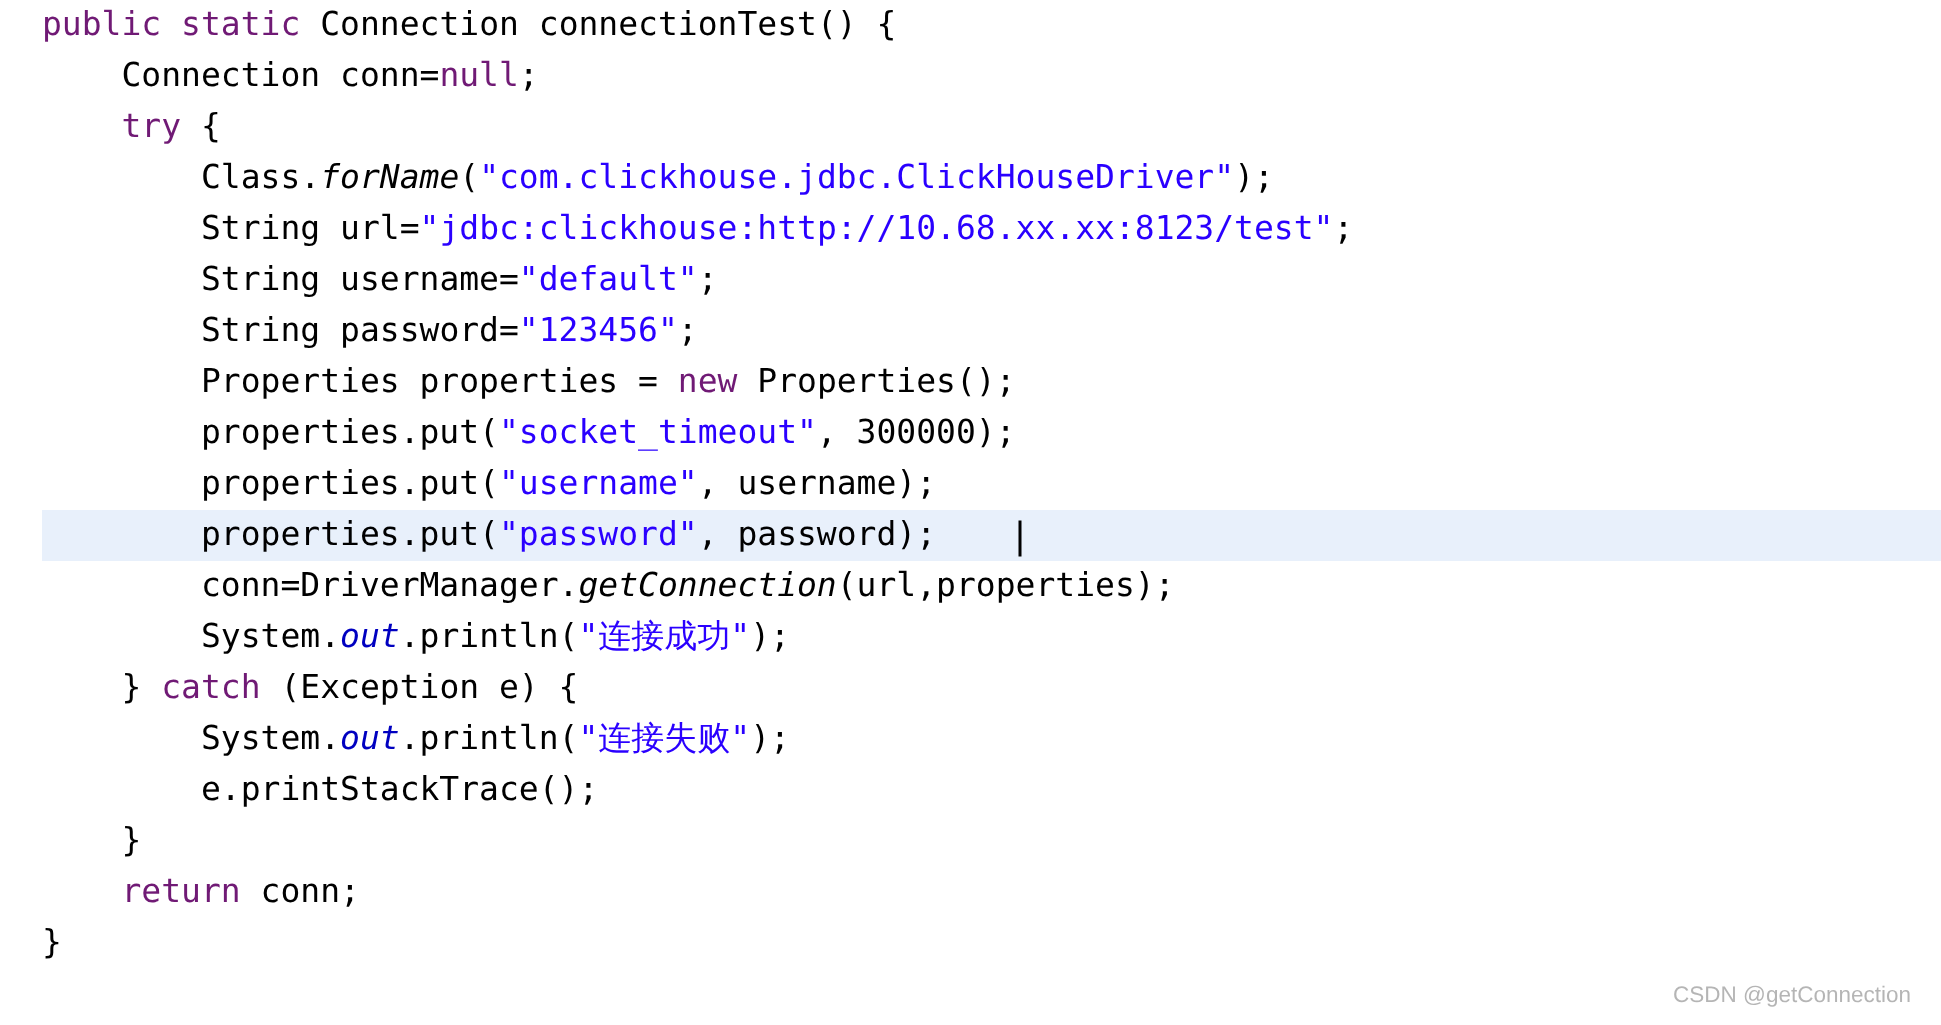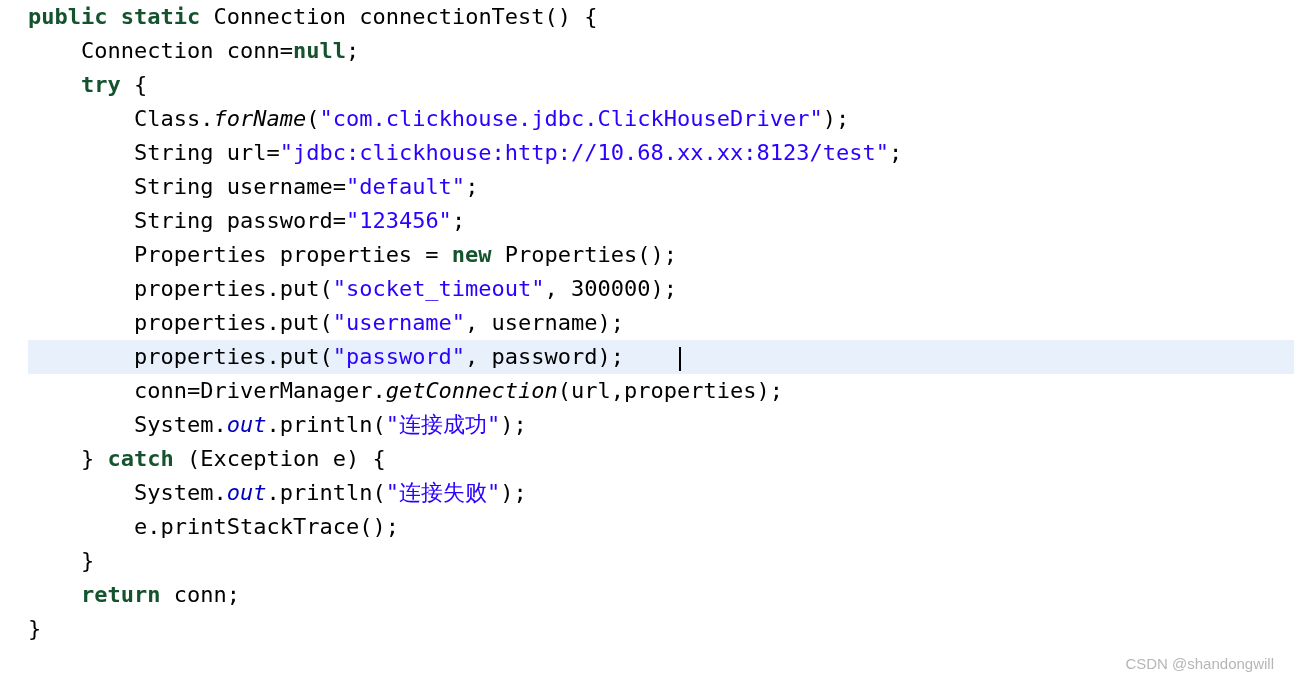--- a/index.html
+++ b/index.html
@@ -22,21 +22,21 @@
   }
   .line {
     display: block;
     height: 34px;
   }
   .hl {
     background: #e8f0fb;
     display: inline-block;
     width: 100%;
   }
-  .kw { color: #14532d; font-weight: bold; }
+  .kw { color: #701a75; font-weight: normal; }
   .str { color: #2a00ff; }
   .italic { font-style: italic; font-weight: normal; }
   .cursor {
     display: inline-block;
     width: 0;
     height: 24px;
     border-left: 2px solid #000;
     vertical-align: text-bottom;
     margin-left: 2px;
     position: relative;
@@ -49,13 +49,13 @@
     font-family: Arial, sans-serif;
     font-size: 15px;
     color: rgba(120,120,120,0.55);
   }
 </style>
 </head>
 <body>
 
 <pre><span class="line"><span class="kw">public</span> <span class="kw">static</span> <span>Connection</span> <span>connectionTest</span><span>() {</span></span><span class="line">    <span>Connection</span><span> conn=</span><span class="kw">null</span><span>;</span></span><span class="line">    <span class="kw">try</span><span> {</span></span><span class="line">        <span>Class.</span><span class="italic">forName</span><span>(</span><span class="str">"com.clickhouse.jdbc.ClickHouseDriver"</span><span>);</span></span><span class="line">        <span>String</span><span> url=</span><span class="str">"jdbc:clickhouse:http://10.68.xx.xx:8123/test"</span><span>;</span></span><span class="line">        <span>String</span><span> username=</span><span class="str">"default"</span><span>;</span></span><span class="line">        <span>String</span><span> password=</span><span class="str">"123456"</span><span>;</span></span><span class="line">        <span>Properties properties = </span><span class="kw">new</span><span> Properties();</span></span><span class="line">        <span>properties.put(</span><span class="str">"socket_timeout"</span><span>, 300000);</span></span><span class="line">        <span>properties.put(</span><span class="str">"username"</span><span>, username);</span></span><span class="line hl">        <span>properties.put(</span><span class="str">"password"</span><span>, password);    </span><span class="cursor"></span></span><span class="line">        <span>conn=DriverManager.</span><span class="italic">getConnection</span><span>(url,properties);</span></span><span class="line">        <span>System.</span><span class="italic" style="color:#0000c0">out</span><span>.println(</span><span class="str">"连接成功"</span><span>);</span></span><span class="line">    <span>} </span><span class="kw">catch</span><span> (Exception e) {</span></span><span class="line">        <span>System.</span><span class="italic" style="color:#0000c0">out</span><span>.println(</span><span class="str">"连接失败"</span><span>);</span></span><span class="line">        <span>e.printStackTrace();</span></span><span class="line">    <span>}</span></span><span class="line">    <span class="kw">return</span><span> conn;</span></span><span class="line"><span>}</span></span></pre>
 
-<div class="watermark">CSDN @shandongwill</div>
+<div class="watermark">CSDN @getConnection</div>
 
 </body></html>

